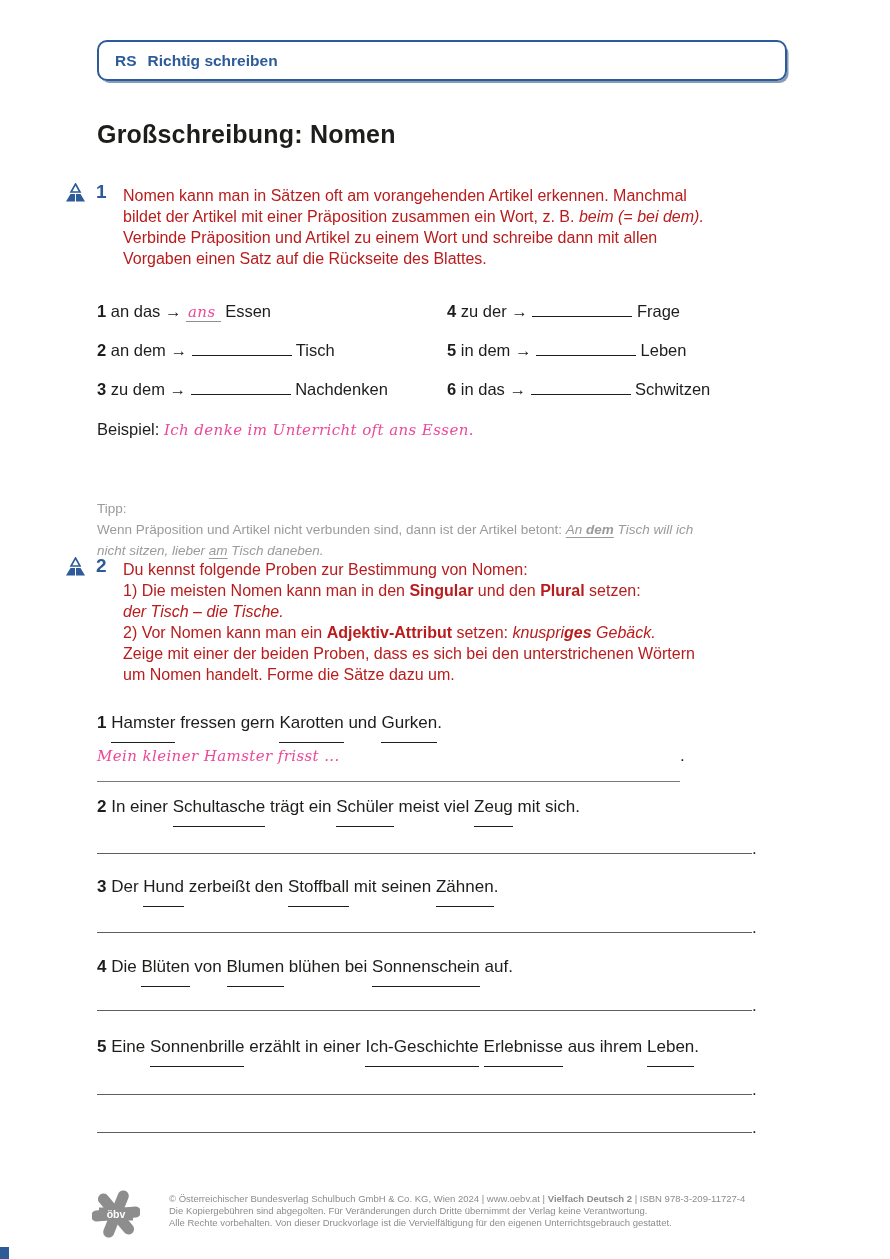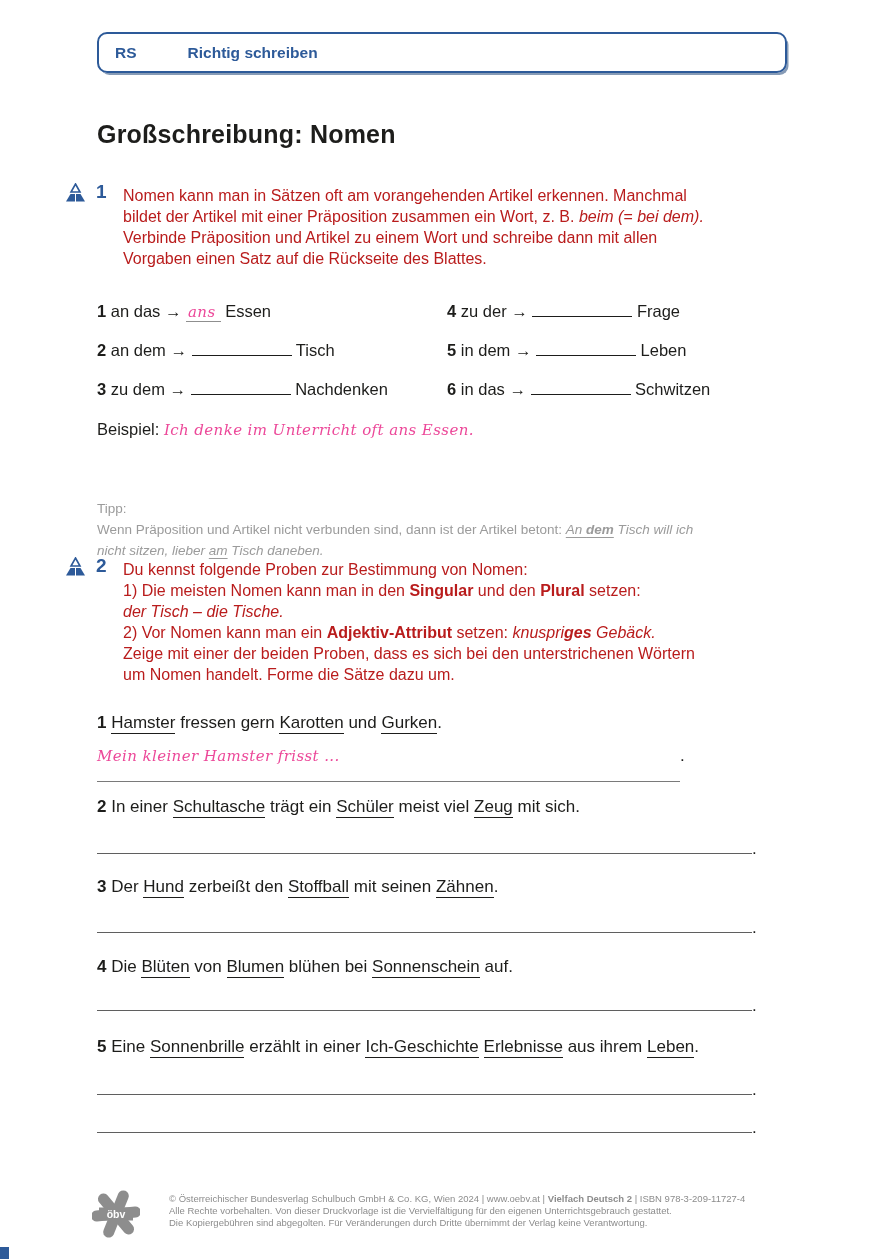--- a/index.html
+++ b/index.html
@@ -6,25 +6,25 @@
   html,body{margin:0;padding:0;}
   body{
     width:890px;height:1259px;position:relative;background:#ffffff;
     font-family:"Liberation Sans", sans-serif;color:#1d1d1b;overflow:hidden;
   }
   .abs{position:absolute;}
   b{font-weight:bold;}
 
   
   .badge{
-    left:97px;top:32px;width:670px;height:37px;
+    left:97px;top:40px;width:670px;height:37px;
     border:2.5px solid #2d5a99;border-radius:10px;
     box-shadow:2.5px 3px 0 -1px rgba(35,72,122,.55);
     display:flex;align-items:center;padding-left:16px;
-    color:#2d5a99;font-weight:bold;font-size:15.5px;gap:40px;
+    color:#2d5a99;font-weight:bold;font-size:15.5px;
   }
   .badge .code{margin-right:11px;}
 
   .page-title{left:97px;top:120px;font-size:25px;font-weight:bold;letter-spacing:.2px;}
 
   
   .task-num{color:#2d5a99;font-weight:bold;font-size:19px;}
   .instr{color:#b91c1c;font-size:16px;line-height:21px;}
   .it{font-style:italic;}
 
@@ -35,21 +35,21 @@
   .answer-filled{display:inline-block;border-bottom:1.5px solid #8f8f8f;padding:0 5px 0 2px;font-size:15px;}
 
   .example{font-size:16.5px;}
   .example .hw{font-size:15px;text-align:right;}
 
   .tip{color:#9b9b9b;font-size:13.5px;line-height:21px;margin-top:35px;}
   .tip .u{text-decoration:underline;text-underline-offset:3px;}
 
   
   .sentence{font-size:17px;white-space:nowrap;}
-  .sentence .u{border-bottom:1.5px solid #1d1d1b;padding-bottom:1px;}
+  .sentence .u{border-bottom:1.5px solid #1d1d1b;padding-bottom:10px;}
 
   .ansline{display:inline-block;width:655px;height:12px;border-bottom:1.5px solid #5f5f5f;vertical-align:baseline;}
   .dot{font-size:17px;color:#1d1d1b;}
   .hwline{display:inline-block;width:583px;border-bottom:1.5px solid #7a7a7a;padding-bottom:16px;}
   .hwline .hw{font-size:15px;}
 
   
   .footer-text{left:169px;top:1193px;font-size:9.5px;line-height:11.8px;color:#8c8c8c;}
   .corner-mark{left:0;top:1247px;width:9px;height:12px;background:#2d5a99;}
 </style>
@@ -162,17 +162,17 @@
       <rect x="18.5" y="1" width="11" height="50" rx="5.5" transform="rotate(22 24 26)"></rect>
       <rect x="18.5" y="1" width="11" height="50" rx="5.5" transform="rotate(84 24 26)"></rect>
       <rect x="18.5" y="1" width="11" height="50" rx="5.5" transform="rotate(-40 24 26)"></rect>
       <rect x="7" y="19.5" width="34" height="13"></rect>
     </g>
     <text x="24" y="29.8" fill="#ffffff" font-size="10.5" font-weight="bold" text-anchor="middle" font-family="Liberation Sans, sans-serif">öbv</text>
   </svg>
 </div>
 <div class="abs footer-text">
   <div><span>© Österreichischer Bundesverlag Schulbuch GmbH &amp; Co. KG, Wien 2024 | www.oebv.at | </span><b>Vielfach Deutsch 2</b><span> | ISBN 978-3-209-11727-4</span></div>
+  <div>Die Kopiergebühren sind abgegolten. Für Veränderungen durch Dritte übernimmt der Verlag keine Verantwortung.</div>
   <div>Alle Rechte vorbehalten. Von dieser Druckvorlage ist die Vervielfältigung für den eigenen Unterrichtsgebrauch gestattet.</div>
-  <div>Die Kopiergebühren sind abgegolten. Für Veränderungen durch Dritte übernimmt der Verlag keine Verantwortung.</div>
 </div>
 
 <div class="abs corner-mark"></div>
 
 </body></html>

